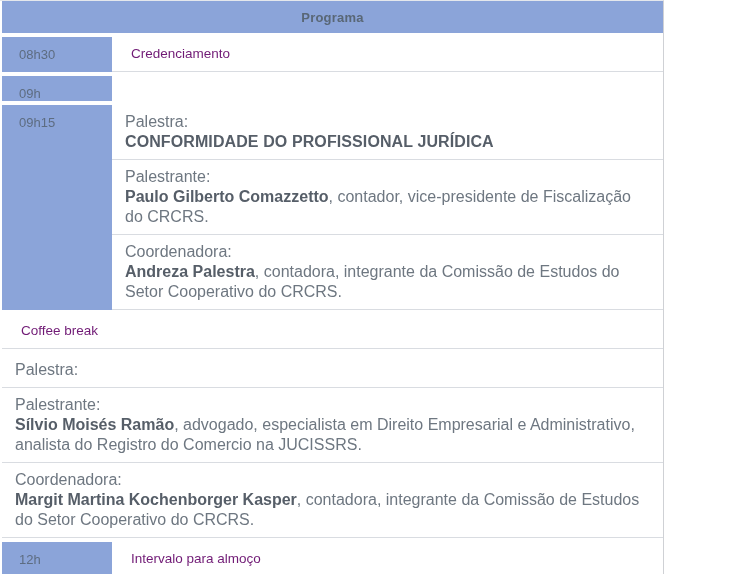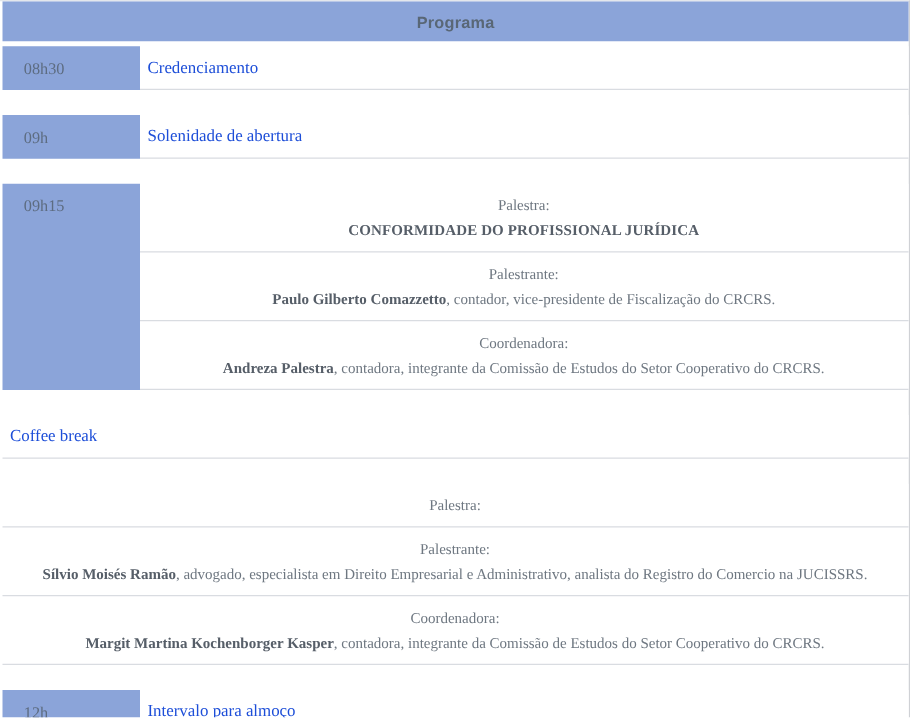--- a/index.html
+++ b/index.html
@@ -1,19 +1,19 @@
 <!DOCTYPE html>
 <html><head>
 <meta charset="utf-8">
 <style>
   html, body { margin: 0; padding: 0; background: #ffffff; }
   body { font-family: "Liberation Sans", sans-serif; }
 
   .tbl {
-    width: 728px;
+    width: 664px;
     height: 574px;
     box-sizing: border-box;
     border-top: 1px solid #e4e7ec;
     border-right: 1px solid #cfd1d5;
     padding-left: 2px;
     overflow: hidden;
     background: #ffffff;
   }
 
   .hdr {
@@ -22,52 +22,51 @@
     color: #596776;
     font-weight: 700;
     font-size: 13px;
     letter-spacing: 0.2px;
     display: flex;
     align-items: center;
     justify-content: center;
     margin-bottom: 4px;
   }
 
-  .row { display: flex; margin-bottom: 20px; font-family: Liberation Serif, serif; }
+  .row { display: flex; margin-bottom: 4px; }
 
   .tc {
     flex: 0 0 110px;
     background: #8ba4d9;
     color: #5d6c81;
     font-size: 13px;
     padding: 10px 0 0 17px;
     box-sizing: border-box;
   }
 
   .cc {
     flex: 1;
     min-width: 0;
     border-bottom: 1px solid #d9dce1;
     background: #ffffff;
   }
 
   .cc.simple {
-    padding: 9px 12px 9px 6px;
+    padding: 9px 12px 9px 19px;
     font-size: 13.5px;
     line-height: 16px;
-    color: #1d4ed8;
+    color: #701a75;
   }
 
   .sec {
     padding: 7px 14px 7px 13px;
-    font-size: 12px;
+    font-size: 16px;
     line-height: 20px;
     color: #6e7781;
     border-bottom: 1px solid #d9dce1;
-    text-align: center;
   }
   .sec:last-child { border-bottom: none; }
   .sec.nested { }
 
   .b { font-weight: 700; color: #565e68; }
   .title { font-weight: 700; color: #565e68; letter-spacing: 0.1px; }
 </style>
 </head>
 <body>
 
@@ -75,21 +74,20 @@
 
   <div class="hdr">Programa</div>
 
   <div class="row">
     <div class="tc">08h30</div>
     <div class="cc simple">Credenciamento</div>
   </div>
 
   <div class="row">
     <div class="tc">09h</div>
-    <div class="cc simple">Solenidade de abertura</div>
   </div>
 
   <div class="row">
     <div class="tc">09h15</div>
     <div class="cc">
       <div class="sec">
         <div>Palestra:</div>
         <div class="title">CONFORMIDADE DO PROFISSIONAL JURÍDICA</div>
       </div>
       <div class="sec nested">

